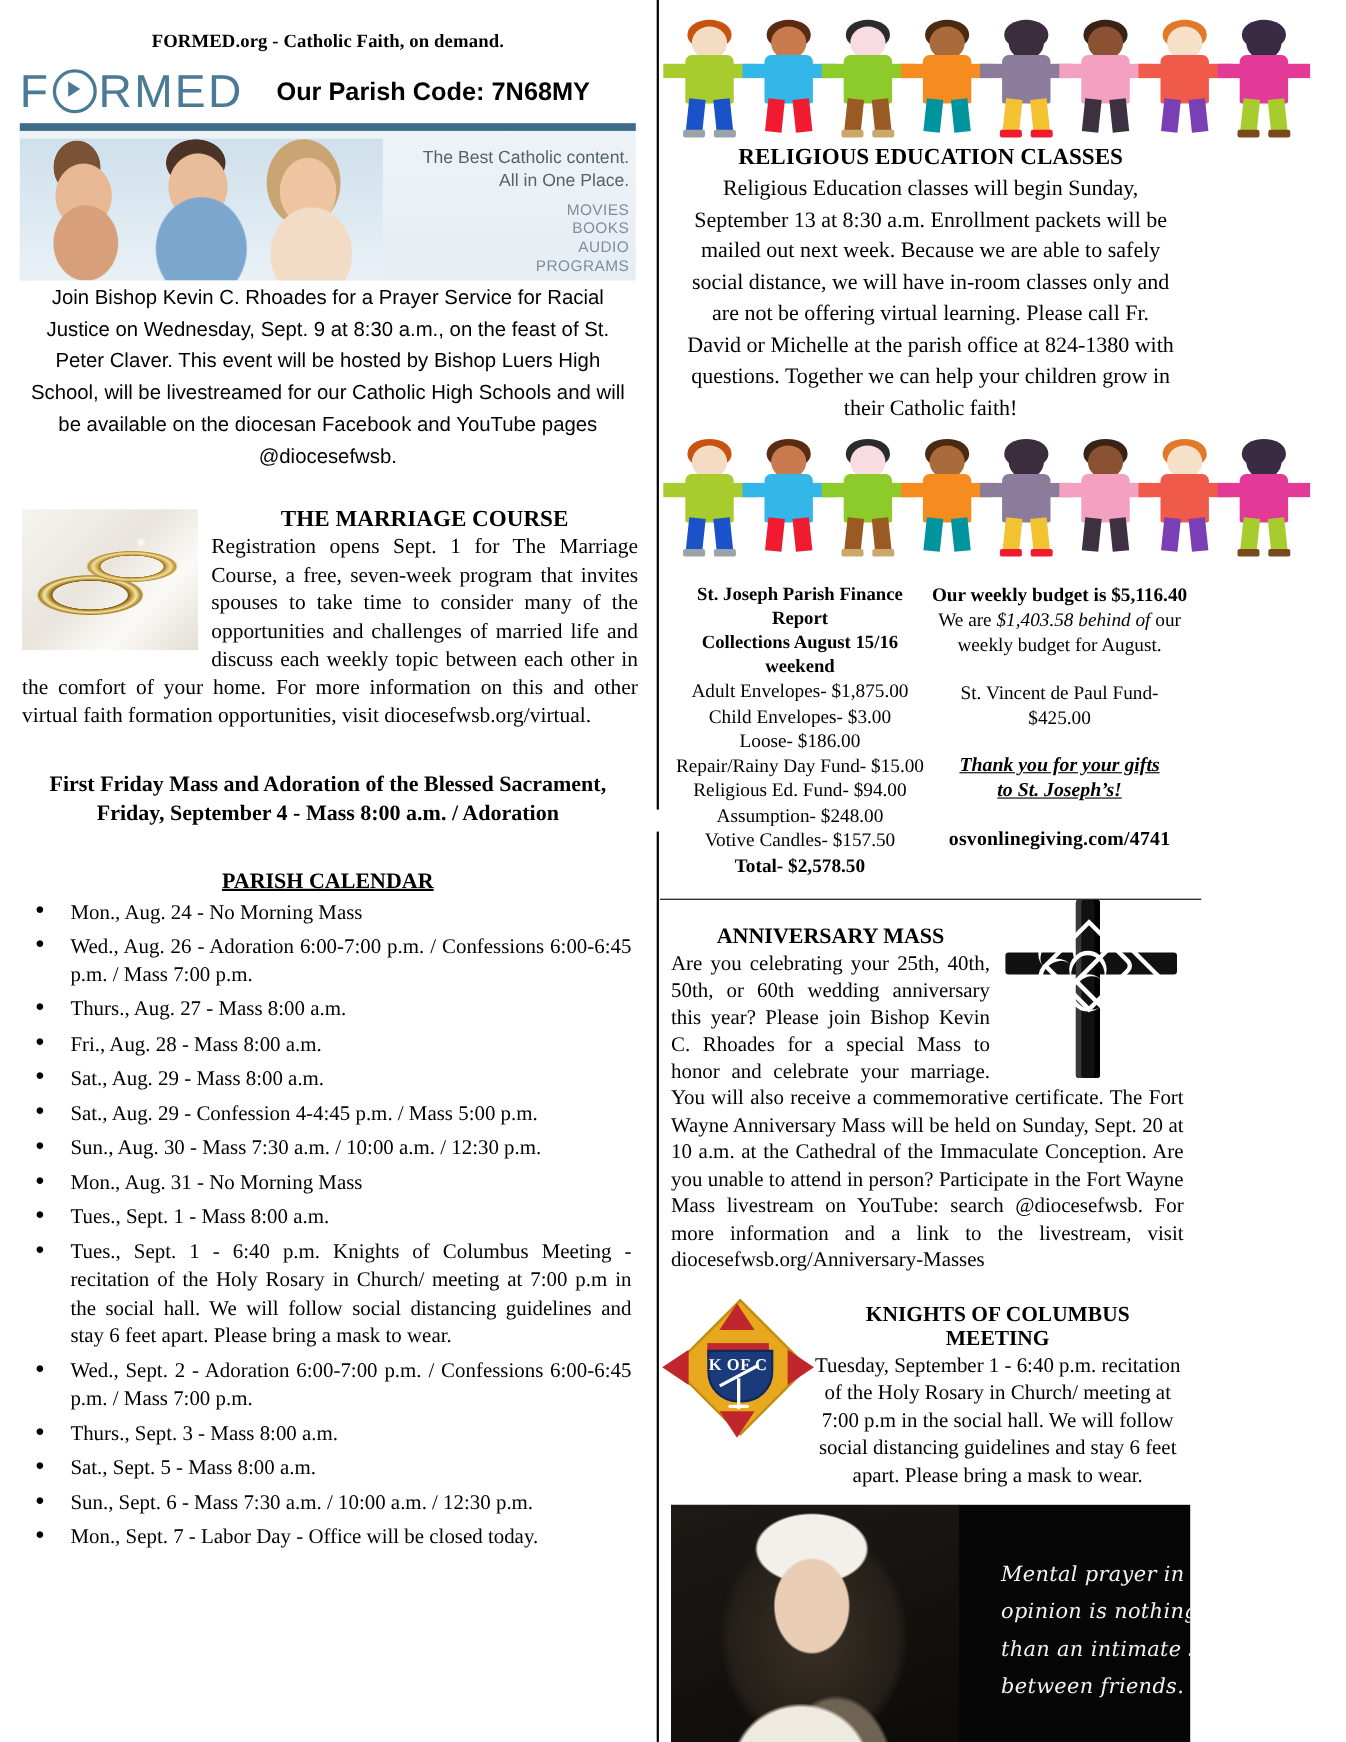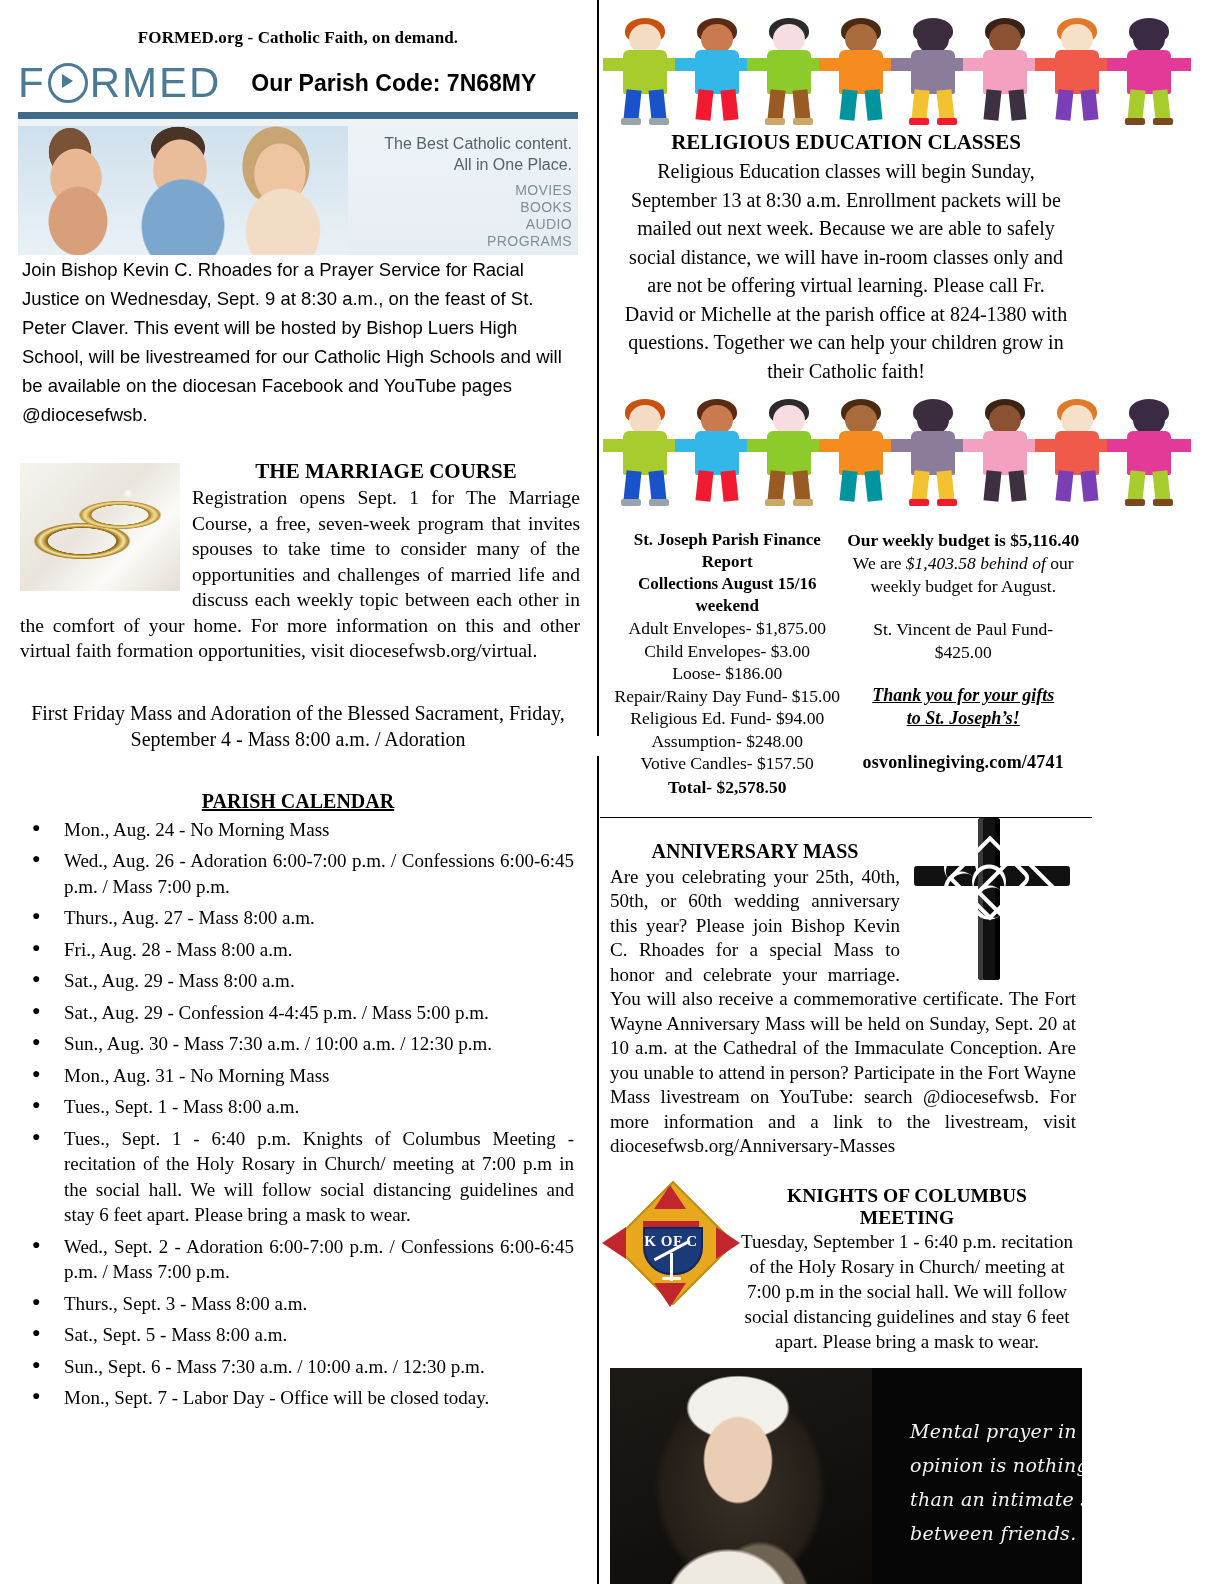--- a/index.html
+++ b/index.html
@@ -134,21 +134,21 @@
     letter-spacing: .4px;
   }
 
   .hdr-sans {
     text-align: center;
     font-family: "Liberation Sans", sans-serif;
     font-size: 19px;
     margin-top: 14px;
   }
   .body-sans {
-    text-align: left;
+    text-align: center;
     font-family: "Liberation Sans", sans-serif;
     font-size: 18.5px;
     line-height: 29px;
     padding: 0 22px;
   }
 
   
   .marriage-wrap {
     margin-top: 30px;
     padding: 0 16px 0 20px;
@@ -175,21 +175,21 @@
     font-size: 19.5px;
     line-height: 25.5px;
     text-align: justify;
   }
   .marriage-body p { margin: 0; }
 
   
   .firstfriday {
     margin-top: 36px;
     text-align: center;
-    font-weight: normal;
+    font-weight: bold;
     font-size: 20px;
     line-height: 26px;
     padding: 0 22px;
   }
   .cal-title {
     margin-top: 38px;
     text-align: center;
     font-weight: bold;
     font-size: 20px;
     text-decoration: underline;

